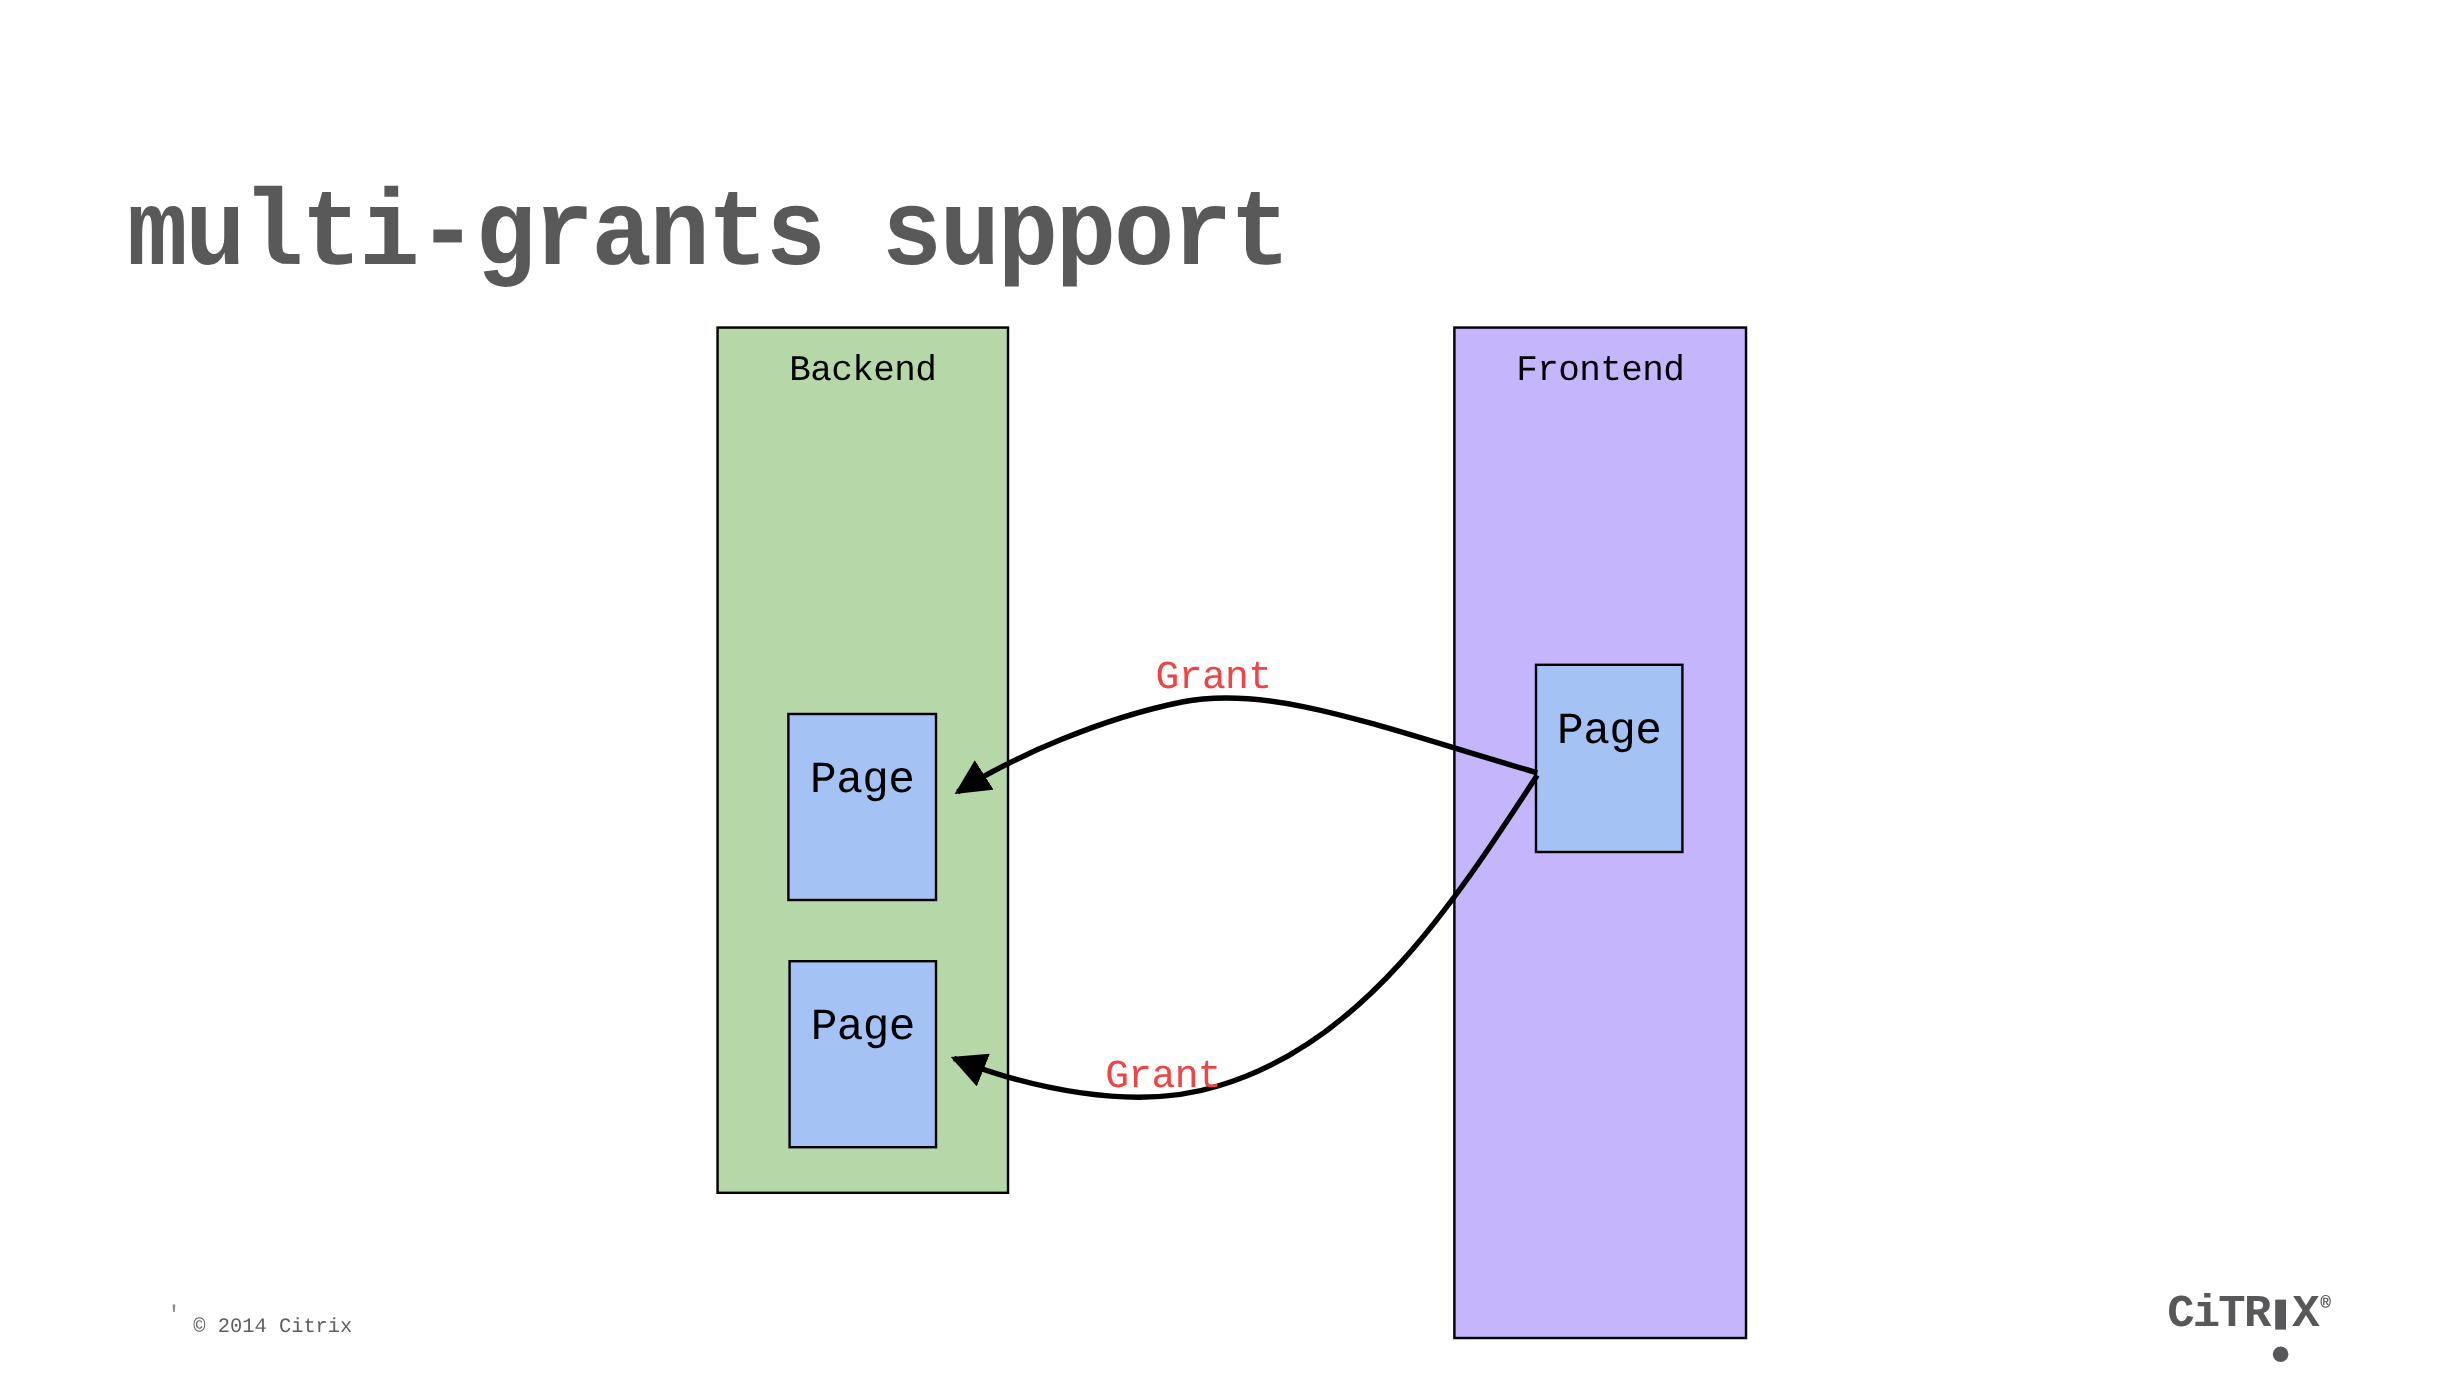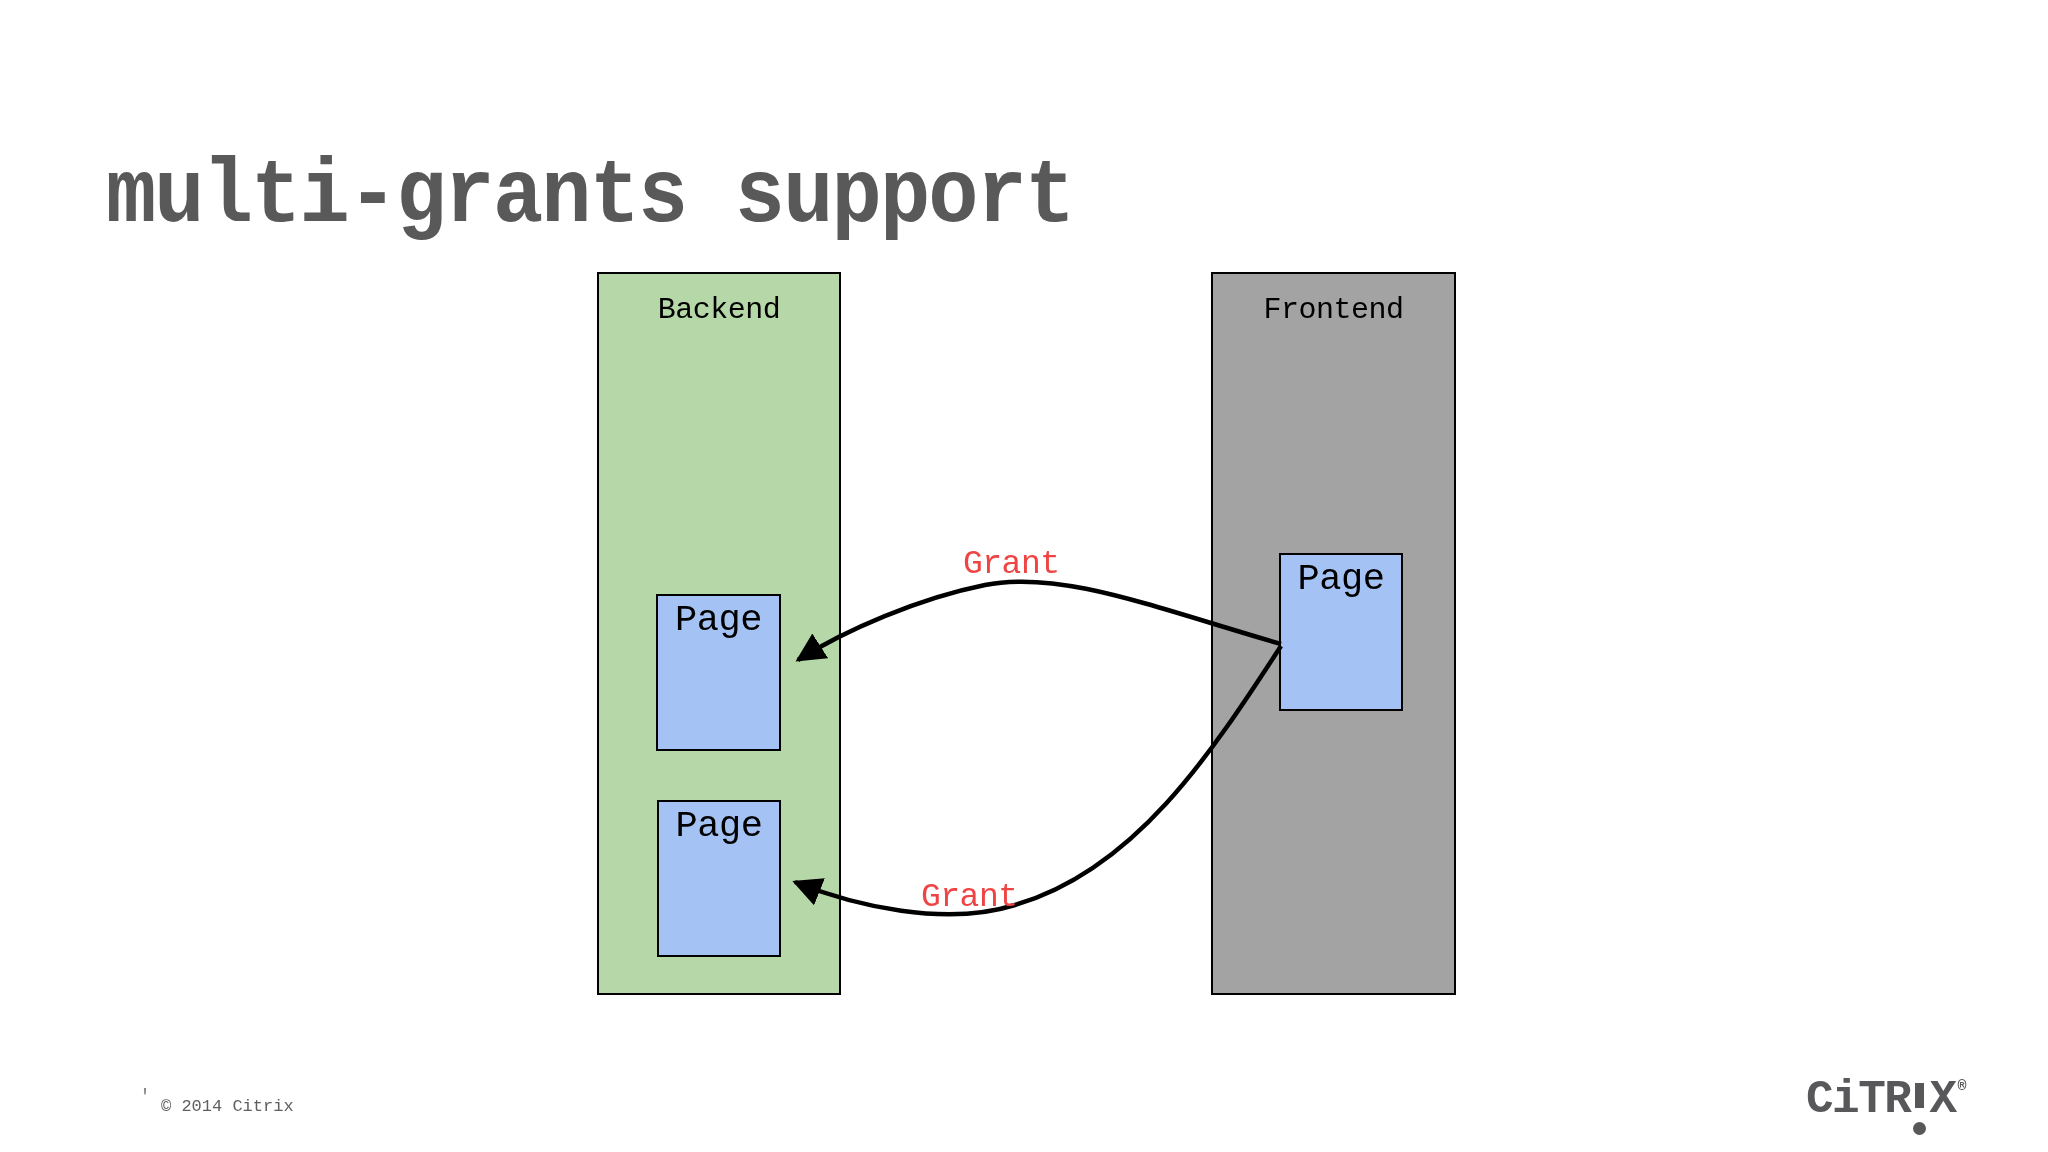--- a/index.html
+++ b/index.html
@@ -11,48 +11,48 @@
   .abs{position:absolute;}
   .title{
     left:106px;top:92px;
     font-size:90px;font-weight:bold;color:#595959;letter-spacing:-2px;
     transform:scaleX(0.93);transform-origin:left top;white-space:nowrap;line-height:1.0;
   }
   .container-box{
     box-sizing:border-box;border:2px solid #000000;
   }
   .backend-box{left:597px;top:272px;width:244px;height:723px;background:#b6d7a8;}
-  .frontend-box{left:1211px;top:272px;width:245px;height:723px;background:#a3a3a3;}
+  .frontend-box{left:1211px;top:272px;width:245px;height:844px;background:#c4b5fd;}
   .container-label{
     display:block;text-align:center;padding-top:21px;
     font-size:30px;letter-spacing:-0.5px;color:#000;line-height:1.05;
   }
   .page-box{
     box-sizing:border-box;border:2px solid #000000;background:#a4c2f4;
   }
   .page-label{
-    display:block;text-align:center;padding-top:5px;
+    display:block;text-align:center;padding-top:36px;
     font-size:37px;letter-spacing:-0.5px;color:#000;line-height:1.05;
   }
   .backend-page-1{left:656px;top:594px;width:125px;height:157px;}
   .backend-page-2{left:657px;top:800px;width:124px;height:157px;}
   .frontend-page{left:1279px;top:553px;width:124px;height:158px;}
   .arrow-layer{left:0;top:0;width:2048px;height:1152px;pointer-events:none;}
   .grant-label{
     font-size:33px;letter-spacing:-0.5px;color:#ef4444;white-space:nowrap;line-height:1;
   }
   .grant-label-upper{left:963px;top:548px;}
   .grant-label-lower{left:921px;top:881px;}
   .footnote-mark{left:139px;top:1088px;font-size:20px;color:#8a8a8a;line-height:1;}
   .copyright{left:161px;top:1098px;font-size:17px;color:#5f5f5f;letter-spacing:0px;line-height:1.1;}
   .citrix-logo{
     left:1806px;top:1077px;display:flex;align-items:flex-start;
     color:#58585b;font-weight:bold;line-height:1;white-space:nowrap;
   }
-  .logo-text{font-size:46px;letter-spacing:-1.5px;}
+  .logo-text{font-size:38px;letter-spacing:-1.5px;}
   .logo-excl{position:relative;width:14px;height:40px;margin:0 2px 0 3px;}
   .logo-excl .bar{position:absolute;top:6px;left:2px;width:9px;height:25px;background:#58585b;}
   .logo-excl .dot{position:absolute;top:45px;left:0px;width:13px;height:13px;border-radius:50%;background:#58585b;}
   .logo-registered{font-size:15px;margin:2px 0 0 2px;font-weight:bold;}
 </style>
 </head>
 <body>
 
 <div class="slide">
 

